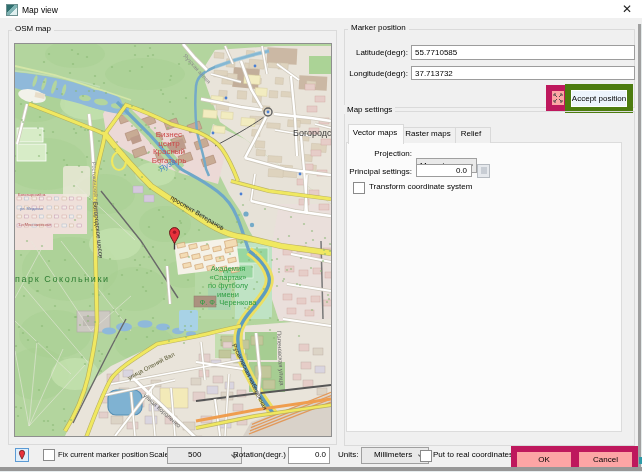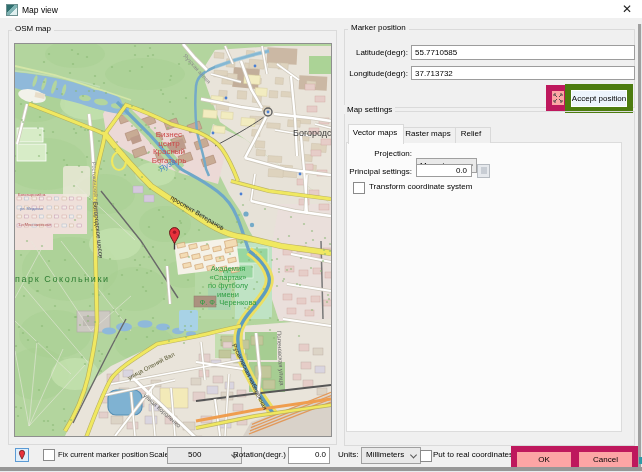--- a/index.html
+++ b/index.html
@@ -715,21 +715,21 @@
 <svg width="12" height="12" viewBox="0 0 12 12">
       <path d="M6,10.2 C4.2,6.8 3.4,5.2 3.4,3.9 a2.6,2.6 0 1 1 5.2,0 C8.6,5.2 7.8,6.8 6,10.2 Z" fill="#e8323c" stroke="#5a1010" stroke-width="0.7"></path>
     </svg></div>
 <div class="cb" style="left:43px;top:449px"></div>
 <div class="lbl" style="left:58px;top:450px;font-size:7.6px">Fix current marker position</div>
 <div class="lbl" style="left:149px;top:450px">Scale:</div>
 <div class="combo" style="left:167px;top:447px;width:53px;height:15px;line-height:14px;padding-left:20px">500<span class="arr"></span></div>
 <div class="lbl" style="left:233px;top:450px">Rotation(degr.)</div>
 <div class="fld" style="left:288px;top:447px;width:37px;height:15px;text-align:right;padding-right:3px;line-height:14px">0.0</div>
 <div class="lbl" style="left:338px;top:450px">Units:</div>
-<div class="combo" style="left:361px;top:447px;width:54px;height:15px;line-height:14px;padding-left:4px">Millimeters<span class="arr"></span></div>
+<div class="combo" style="left:361px;top:447px;width:54px;height:15px;line-height:14px;padding-left:12px">Millimeters<span class="arr"></span></div>
 <div class="cb" style="left:420px;top:450px"></div>
 <div class="lbl" style="left:433px;top:450px">Put to real coordinates</div>
 <div class="btn" style="left:511px;top:446px;width:54px;height:16px;line-height:16px">OK</div>
 <div class="btn" style="left:573px;top:446px;width:53px;height:16px;line-height:16px">Cancel</div>
 
 <div class="ab" style="left:638px;top:24px;width:3px;height:448px;background:#a0a0a0"></div>
 <div class="ab" style="left:641px;top:24px;width:1px;height:448px;background:#e4eaea"></div>
 <div class="ab" style="left:0;top:467px;width:642px;height:3.5px;background:#979797"></div>
 <div class="ab" style="left:0;top:470.5px;width:642px;height:1.5px;background:#e6ecee"></div>
 <div class="ab" style="left:639px;top:457px;width:3px;height:7px;background:#2e9aa8"></div>

